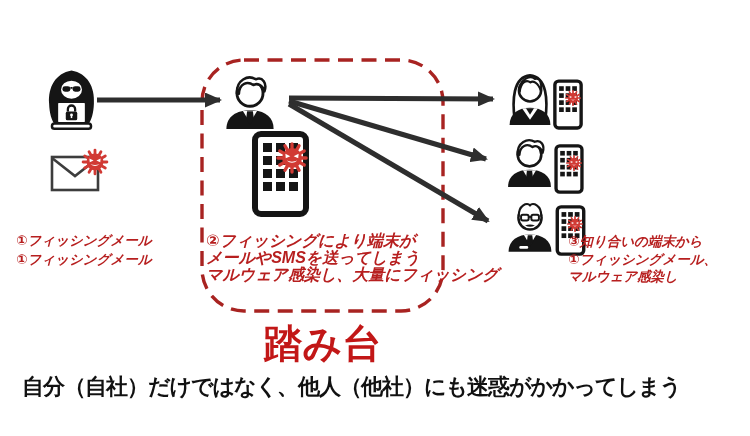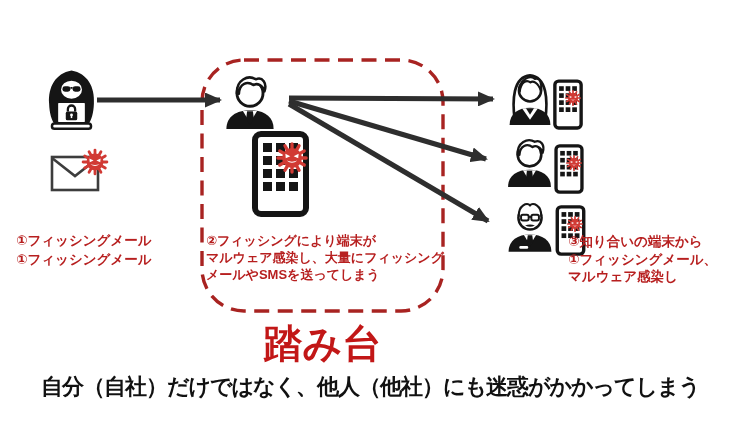--- a/index.html
+++ b/index.html
@@ -8,30 +8,30 @@
   }
   html,body{margin:0;padding:0;background:#fff;}
   .stage{
     position:relative; width:750px; height:436px; background:var(--bg);
     overflow:hidden; font-family:"Liberation Sans","DejaVu Sans",sans-serif;
   }
   .abs{position:absolute;}
   svg.abs{display:block;}
   .label{
     position:absolute; color:var(--red); font-weight:bold;
-    font-size:13.5px; line-height:18px; white-space:nowrap;
+    font-size:13.5px; line-height:18px; white-space:nowrap;font-style:italic;
   }
   .label div{white-space:nowrap;}
   .fumidai{
     position:absolute; left:202px; top:317px; width:241px;
     text-align:center; color:var(--redbig); font-weight:bold; font-size:39px;
   }
   .bottom-msg{
     position:absolute; left:0; top:372px; width:703px; text-align:center;
-    color:#111; font-weight:bold; font-size:22px; letter-spacing:-1px;padding-left:19px;
+    color:#111; font-weight:bold; font-size:22px; letter-spacing:-1px;
   }
   .defs{position:absolute; width:0; height:0; overflow:hidden;}
 </style>
 </head>
 <body>
 
 <div class="stage">
 
   <svg class="defs" aria-hidden="true">
     <defs>
@@ -190,24 +190,24 @@
     <use href="#person-elder" x="2" y="1" width="50" height="56"></use>
     <use href="#phone-small" x="52" y="9" width="31" height="51"></use>
     <use href="#virus" x="0" y="0" width="44" height="44" transform="translate(72,28) scale(0.42) translate(-22,-22)"></use>
   </svg>
 
   <div class="label" style="left:16px;top:231px;font-size:13.5px;line-height:19px">
     <div>①フィッシングメール</div>
     <div>①フィッシングメール</div>
   </div>
 
-  <div class="label" style="left:206px;top:232px;font-size:13px;line-height:17px">
+  <div class="label" style="left:206px;top:232px;font-size:16px;line-height:17px">
     <div>②フィッシングにより端末が</div>
+    <div>メールやSMSを送ってしまう</div>
     <div>マルウェア感染し、大量にフィッシング</div>
-    <div>メールやSMSを送ってしまう</div>
   </div>
 
   <div class="label" style="left:568px;top:233px;font-size:13.5px;line-height:17.5px">
     <div>③知り合いの端末から</div>
     <div>①フィッシングメール、</div>
     <div>マルウェア感染し</div>
   </div>
 
   <div class="fumidai">踏み台</div>
 

